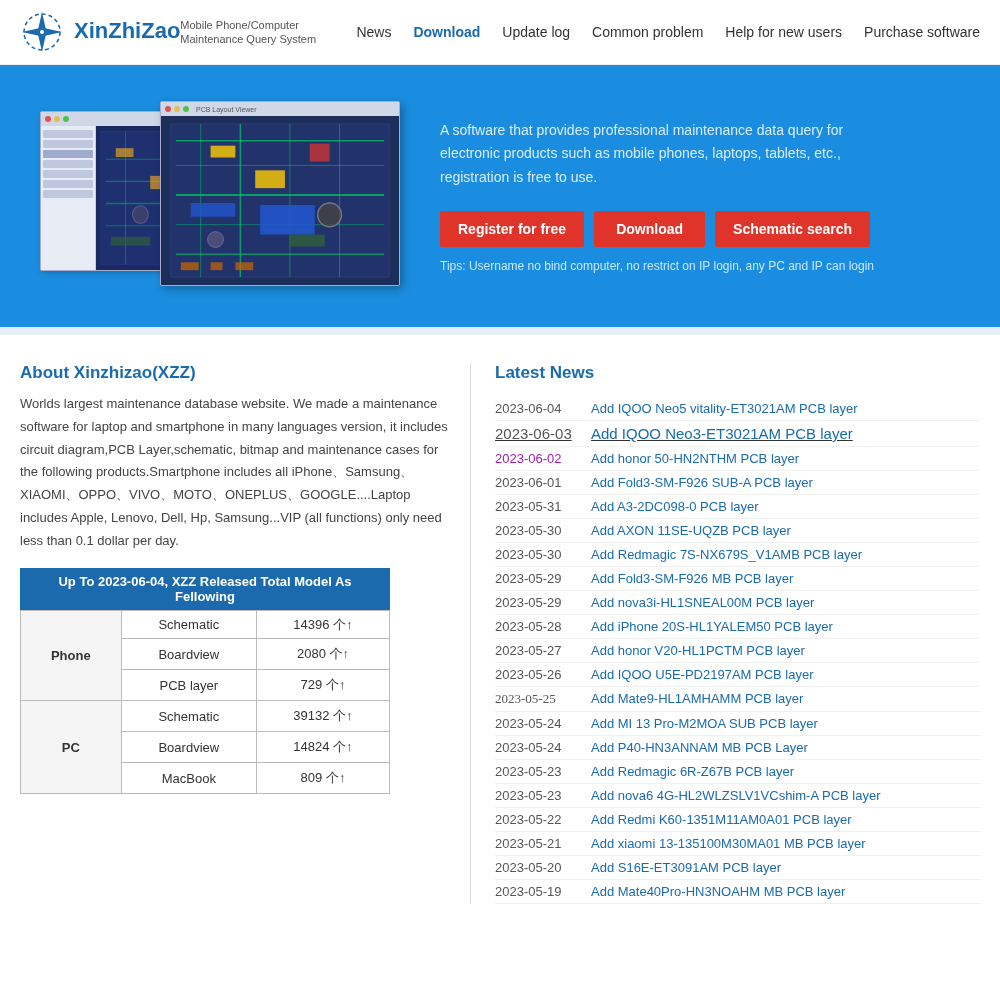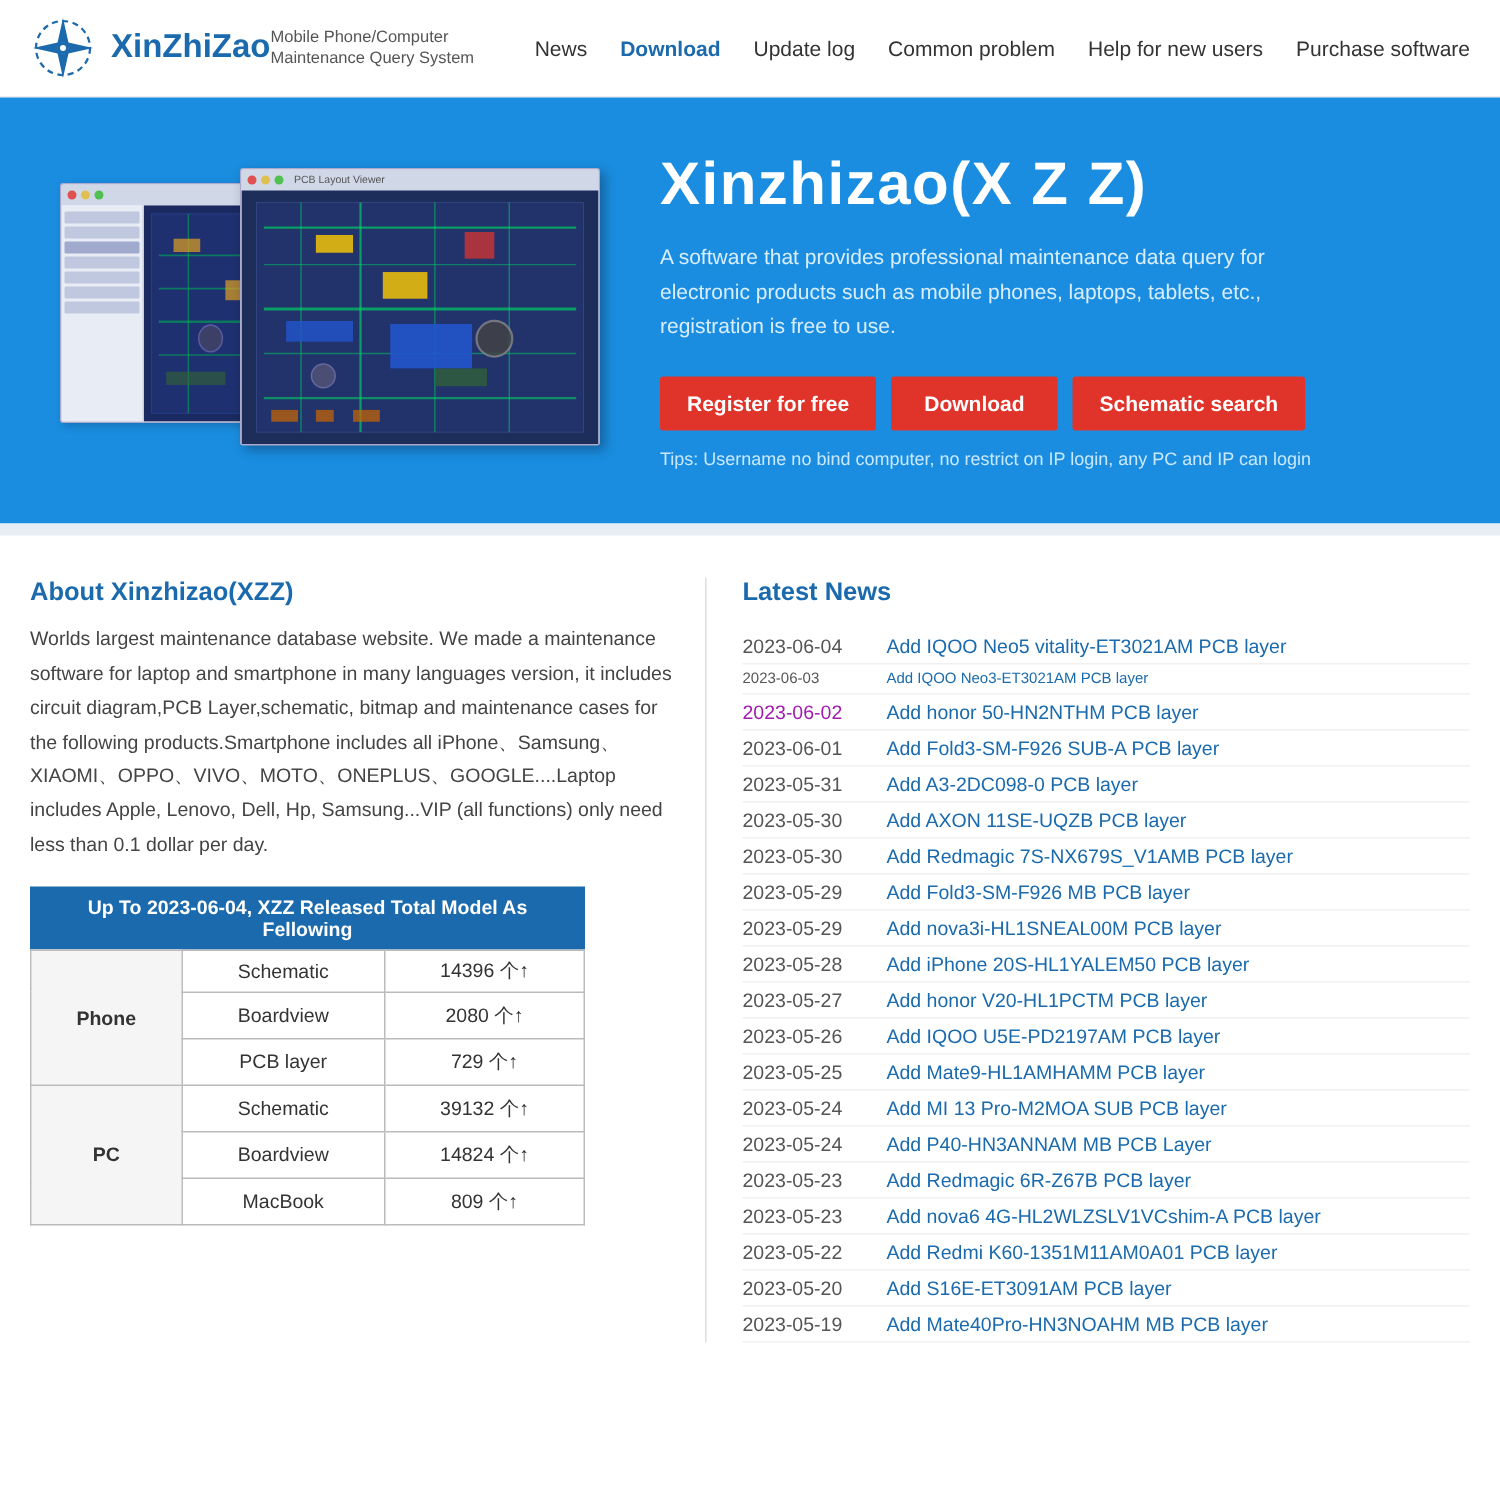--- a/index.html
+++ b/index.html
@@ -119,21 +119,20 @@
           <circle cx="55" cy="125" r="8" fill="#555577" stroke="#7777aa" stroke-width="1" opacity="0.8"></circle>
           <rect x="130" y="120" width="35" height="12" fill="#336633" opacity="0.7"></rect>
           <rect x="20" y="148" width="18" height="8" fill="#cc6600" opacity="0.7"></rect>
           <rect x="50" y="148" width="12" height="8" fill="#cc6600" opacity="0.7"></rect>
           <rect x="75" y="148" width="18" height="8" fill="#cc6600" opacity="0.7"></rect>
         </svg>
       </div>
     </div>
   </div>
   <div style="flex:1;color:#fff;">
-    <h1 style="font-size:40px;font-weight:bold;color:#fff;margin-bottom:14px;letter-spacing:1px;">Xinzhizao(X Z Z)</h1>
     <p style="font-size:14px;color:#d8eeff;line-height:1.65;margin-bottom:22px;max-width:430px;">A software that provides professional maintenance data query for electronic products such as mobile phones, laptops, tablets, etc., registration is free to use.</p>
     <div style="display:flex;gap:10px;margin-bottom:12px;">
       <button style="background:#e0342a;color:#fff;border:none;padding:10px 18px;font-size:14px;cursor:pointer;border-radius:2px;font-weight:bold;">Register for free</button>
       <button style="background:#e0342a;color:#fff;border:none;padding:10px 22px;font-size:14px;cursor:pointer;border-radius:2px;font-weight:bold;">Download</button>
       <button style="background:#e0342a;color:#fff;border:none;padding:10px 18px;font-size:14px;cursor:pointer;border-radius:2px;font-weight:bold;">Schematic search</button>
     </div>
     <p style="font-size:12px;color:#c8e8ff;">Tips: Username no bind computer, no restrict on IP login, any PC and IP can login</p>
   </div>
 </section>
 
@@ -177,21 +176,21 @@
     </table>
   </div>
 
   <div style="flex:1;border-left:1px solid #ddd;padding-left:24px;">
     <h2 style="font-size:17px;font-weight:bold;color:#1a6aad;margin-bottom:14px;">Latest News</h2>
     <ul id="news-list" style="list-style:none;">
         <li style="display: flex; gap: 16px; padding: 4px 0px; font-size: 13px; border-bottom: 1px solid rgb(240, 240, 240);">
           <span style="color: rgb(85, 85, 85); flex-shrink: 0; width: 80px;">2023-06-04</span>
           <a href="#" style="color: rgb(26, 106, 173); text-decoration: none;">Add IQOO Neo5 vitality-ET3021AM PCB layer</a>
         </li>
-        <li style="display: flex; gap: 16px; padding: 4px 0px; font-size: 10px; border-bottom: 1px solid rgb(240, 240, 240);">
+        <li style="display: flex; gap: 16px; padding: 4px 0px; font-size: 15px; border-bottom: 1px solid rgb(240, 240, 240); text-decoration: underline;">
           <span style="color: rgb(85, 85, 85); flex-shrink: 0; width: 80px;">2023-06-03</span>
           <a href="#" style="color: rgb(26, 106, 173); text-decoration: none;">Add IQOO Neo3-ET3021AM PCB layer</a>
         </li>
         <li style="display: flex; gap: 16px; padding: 4px 0px; font-size: 13px; border-bottom: 1px solid rgb(240, 240, 240);">
           <span style="color: #a21caf; flex-shrink: 0; width: 80px;">2023-06-02</span>
           <a href="#" style="color: rgb(26, 106, 173); text-decoration: none;">Add honor 50-HN2NTHM PCB layer</a>
         </li>
         <li style="display: flex; gap: 16px; padding: 4px 0px; font-size: 13px; border-bottom: 1px solid rgb(240, 240, 240);">
           <span style="color: rgb(85, 85, 85); flex-shrink: 0; width: 80px;">2023-06-01</span>
           <a href="#" style="color: rgb(26, 106, 173); text-decoration: none;">Add Fold3-SM-F926 SUB-A PCB layer</a>
@@ -222,21 +221,21 @@
         </li>
         <li style="display: flex; gap: 16px; padding: 4px 0px; font-size: 13px; border-bottom: 1px solid rgb(240, 240, 240);">
           <span style="color: rgb(85, 85, 85); flex-shrink: 0; width: 80px;">2023-05-27</span>
           <a href="#" style="color: rgb(26, 106, 173); text-decoration: none;">Add honor V20-HL1PCTM PCB layer</a>
         </li>
         <li style="display: flex; gap: 16px; padding: 4px 0px; font-size: 13px; border-bottom: 1px solid rgb(240, 240, 240);">
           <span style="color: rgb(85, 85, 85); flex-shrink: 0; width: 80px;">2023-05-26</span>
           <a href="#" style="color: rgb(26, 106, 173); text-decoration: none;">Add IQOO U5E-PD2197AM PCB layer</a>
         </li>
         <li style="display: flex; gap: 16px; padding: 4px 0px; font-size: 13px; border-bottom: 1px solid rgb(240, 240, 240);">
-          <span style="color: rgb(85, 85, 85); flex-shrink: 0; width: 80px;">2023-05-25</span>
+          <span style="color: rgb(85, 85, 85); flex-shrink: 0; width: 80px; font-family: Liberation Serif, serif;">2023-05-25</span>
           <a href="#" style="color: rgb(26, 106, 173); text-decoration: none;">Add Mate9-HL1AMHAMM PCB layer</a>
         </li>
         <li style="display: flex; gap: 16px; padding: 4px 0px; font-size: 13px; border-bottom: 1px solid rgb(240, 240, 240);">
           <span style="color: rgb(85, 85, 85); flex-shrink: 0; width: 80px;">2023-05-24</span>
           <a href="#" style="color: rgb(26, 106, 173); text-decoration: none;">Add MI 13 Pro-M2MOA SUB PCB layer</a>
         </li>
         <li style="display: flex; gap: 16px; padding: 4px 0px; font-size: 13px; border-bottom: 1px solid rgb(240, 240, 240);">
           <span style="color: rgb(85, 85, 85); flex-shrink: 0; width: 80px;">2023-05-24</span>
           <a href="#" style="color: rgb(26, 106, 173); text-decoration: none;">Add P40-HN3ANNAM MB PCB Layer</a>
         </li>
@@ -246,20 +245,24 @@
         </li>
         <li style="display: flex; gap: 16px; padding: 4px 0px; font-size: 13px; border-bottom: 1px solid rgb(240, 240, 240);">
           <span style="color: rgb(85, 85, 85); flex-shrink: 0; width: 80px;">2023-05-23</span>
           <a href="#" style="color: rgb(26, 106, 173); text-decoration: none;">Add nova6 4G-HL2WLZSLV1VCshim-A PCB layer</a>
         </li>
         <li style="display: flex; gap: 16px; padding: 4px 0px; font-size: 13px; border-bottom: 1px solid rgb(240, 240, 240);">
           <span style="color: rgb(85, 85, 85); flex-shrink: 0; width: 80px;">2023-05-22</span>
           <a href="#" style="color: rgb(26, 106, 173); text-decoration: none;">Add Redmi K60-1351M11AM0A01 PCB layer</a>
         </li>
         <li style="display: flex; gap: 16px; padding: 4px 0px; font-size: 13px; border-bottom: 1px solid rgb(240, 240, 240);">
+          <span style="color: rgb(85, 85, 85); flex-shrink: 0; width: 80px;">2023-05-21</span>
+          <a href="#" style="color: rgb(26, 106, 173); text-decoration: none;">Add xiaomi 13-135100M30MA01 MB PCB layer</a>
+        </li>
+        <li style="display: flex; gap: 16px; padding: 4px 0px; font-size: 13px; border-bottom: 1px solid rgb(240, 240, 240);">
           <span style="color: rgb(85, 85, 85); flex-shrink: 0; width: 80px;">2023-05-20</span>
           <a href="#" style="color: rgb(26, 106, 173); text-decoration: none;">Add S16E-ET3091AM PCB layer</a>
         </li>
         <li style="display: flex; gap: 16px; padding: 4px 0px; font-size: 13px; border-bottom: 1px solid rgb(240, 240, 240);">
           <span style="color: rgb(85, 85, 85); flex-shrink: 0; width: 80px;">2023-05-19</span>
           <a href="#" style="color: rgb(26, 106, 173); text-decoration: none;">Add Mate40Pro-HN3NOAHM MB PCB layer</a>
         </li>
       </ul>
   </div>
 </div>

